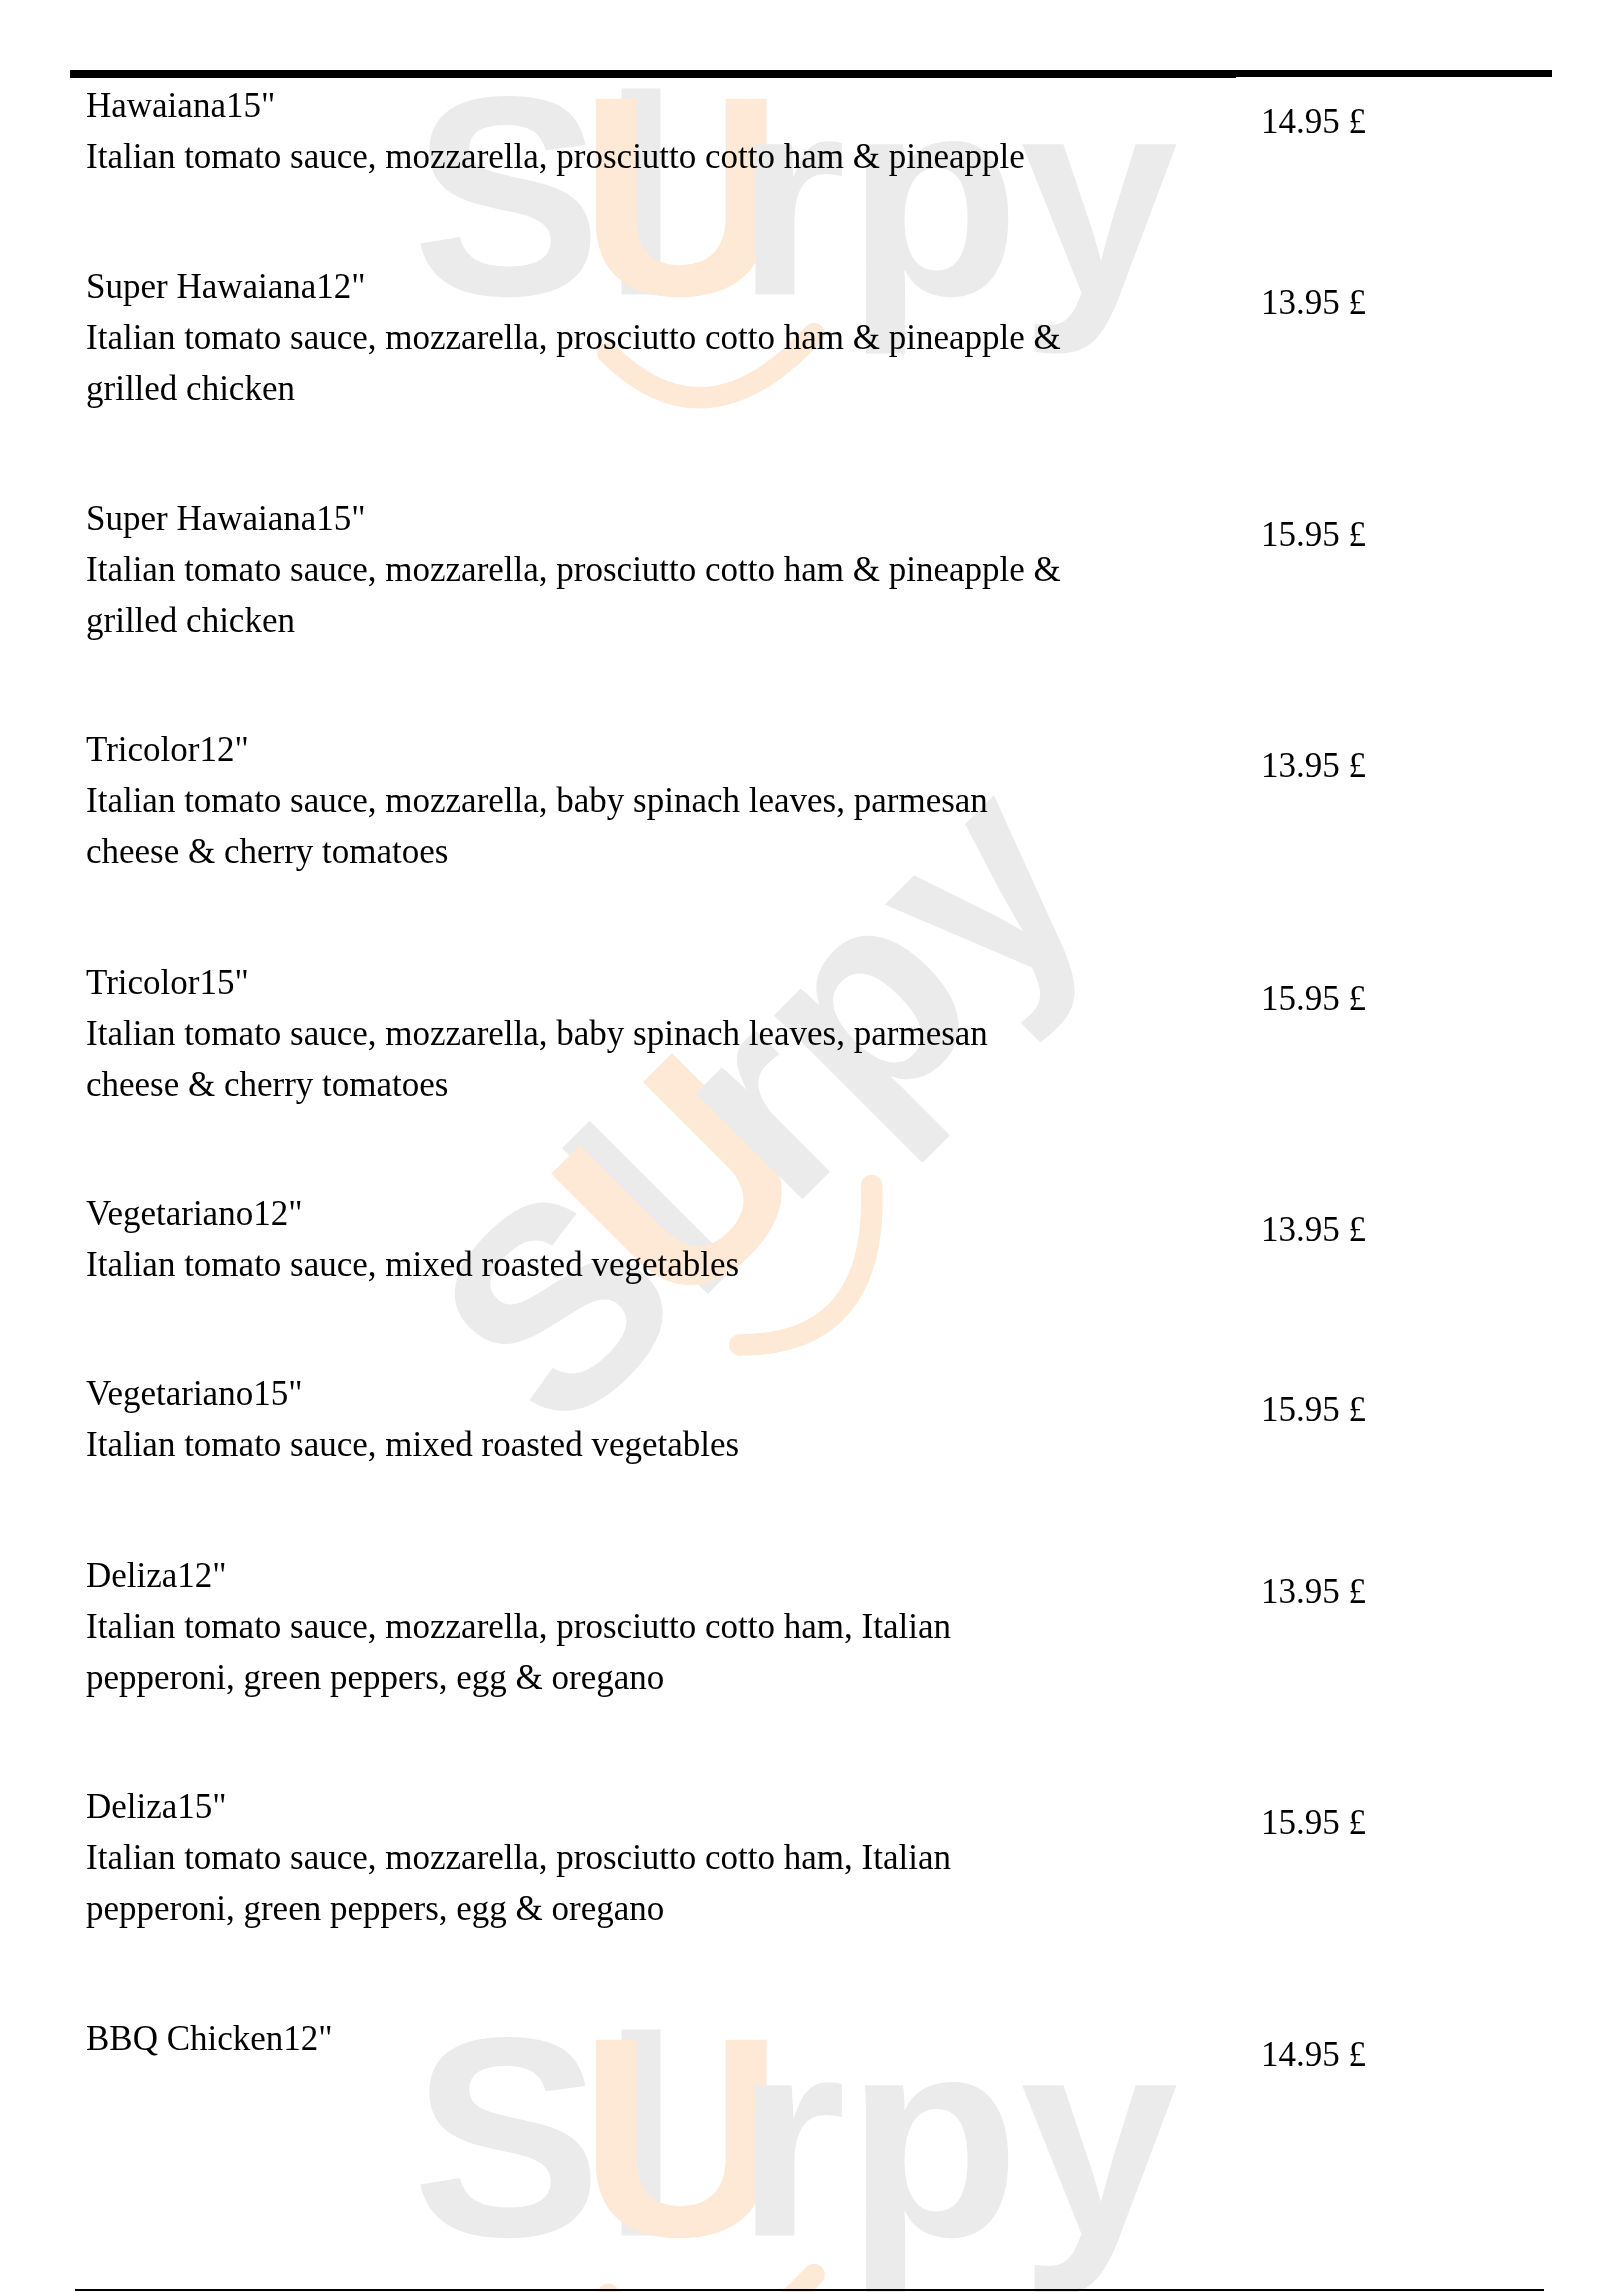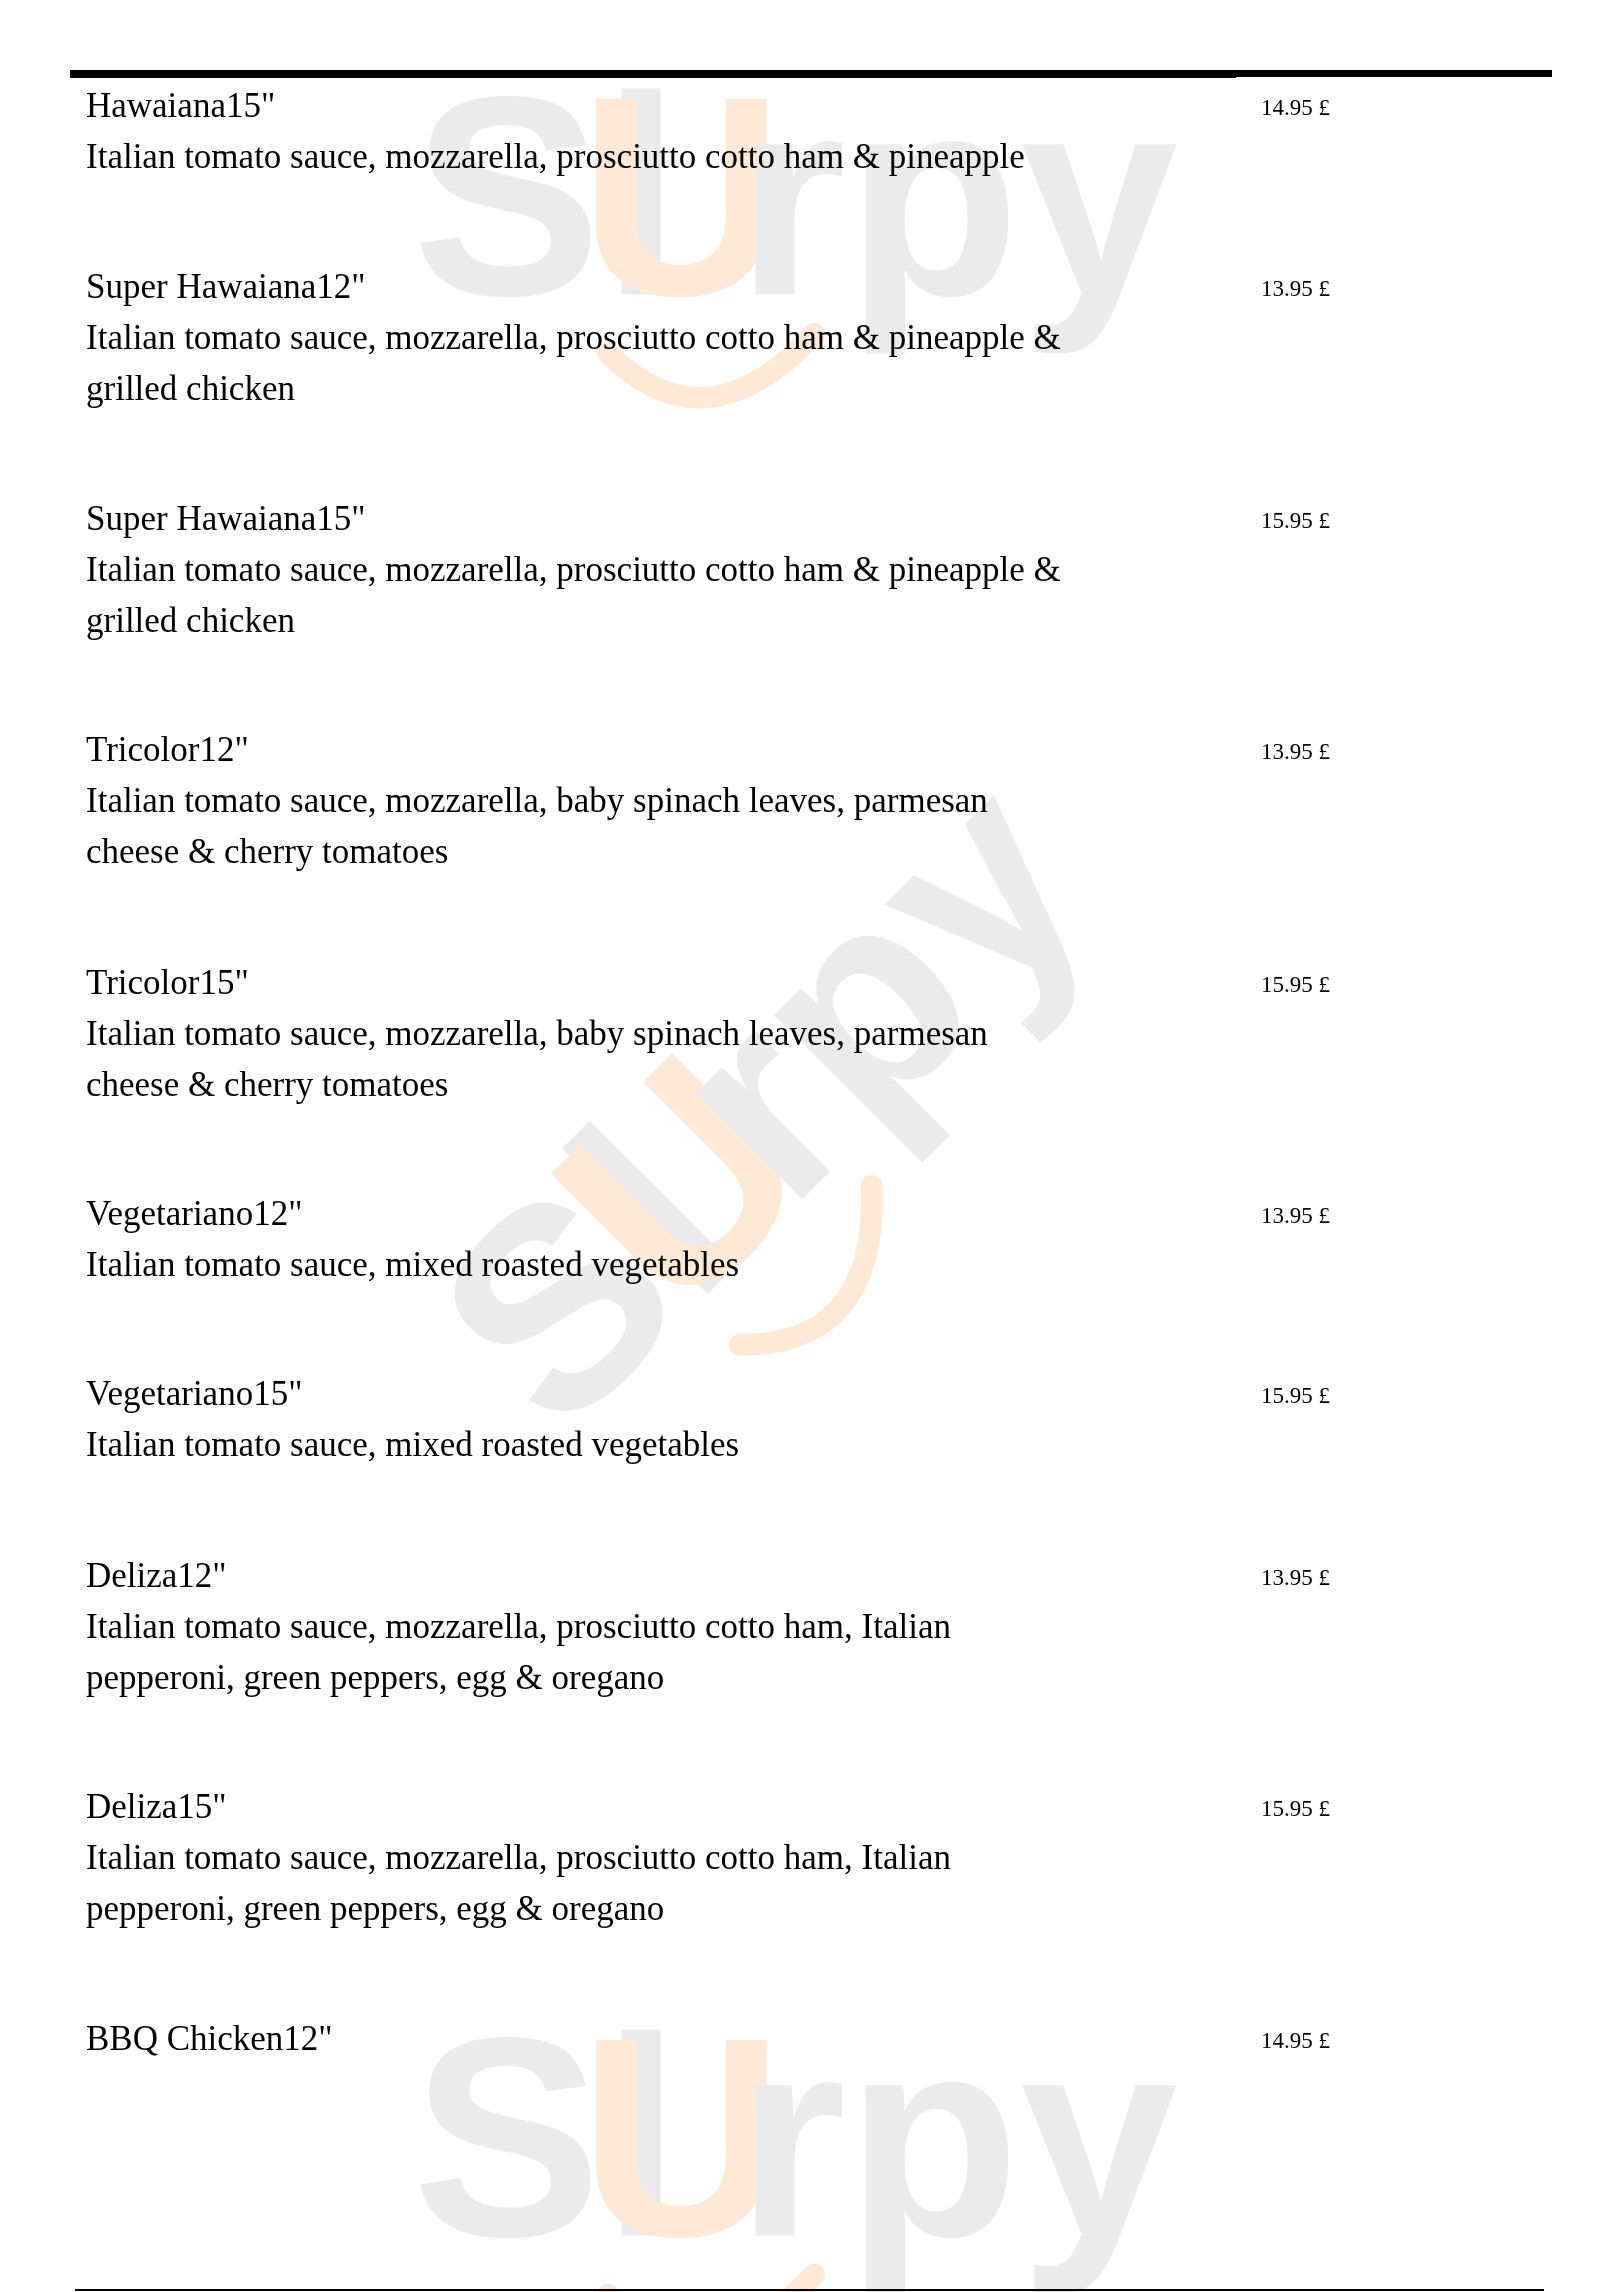--- a/index.html
+++ b/index.html
@@ -18,21 +18,21 @@
     position: absolute; left: 70px; top: 70px; width: 1166px; height: 7.8px; background: #000; z-index: 2;
   }
   .top-rule-right {
     position: absolute; left: 1236px; top: 70px; width: 316px; height: 6.9px; background: #000; z-index: 2;
   }
   .bottom-rule {
     position: absolute; left: 75px; top: 2289px; width: 1469px; height: 2px; background: #000; z-index: 2;
   }
   .item { position: absolute; left: 86px; width: 1470px; z-index: 1; }
   .item .name, .item .desc { font-size: 35px; line-height: 51px; white-space: nowrap; }
-  .item .price { position: absolute; left: 1175px; top: 2px; font-size: 23px; line-height: 51px; white-space: nowrap; }
+  .item .price { position: absolute; left: 1175px; top: 16px; font-size: 35px; line-height: 51px; white-space: nowrap; }
 </style>
 </head>
 <body>
 
 <div class="watermark" style="left:412px; top:59px;">
   <svg viewBox="0 0 820 420">
     <text x="0" y="240" font-family="Liberation Sans, sans-serif" font-weight="bold" font-size="290" fill="#ebebeb">Sl</text>
     <text x="170" y="240" font-family="Liberation Sans, sans-serif" font-weight="bold" font-size="290" fill="#fde9d6">U</text>
     <text x="330" y="240" font-family="Liberation Sans, sans-serif" font-weight="bold" font-size="290" fill="#ebebeb">rpy</text>
     <path d="M200 300 Q 300 400 410 280" stroke="#fde9d6" stroke-width="22" fill="none" stroke-linecap="round"></path>

